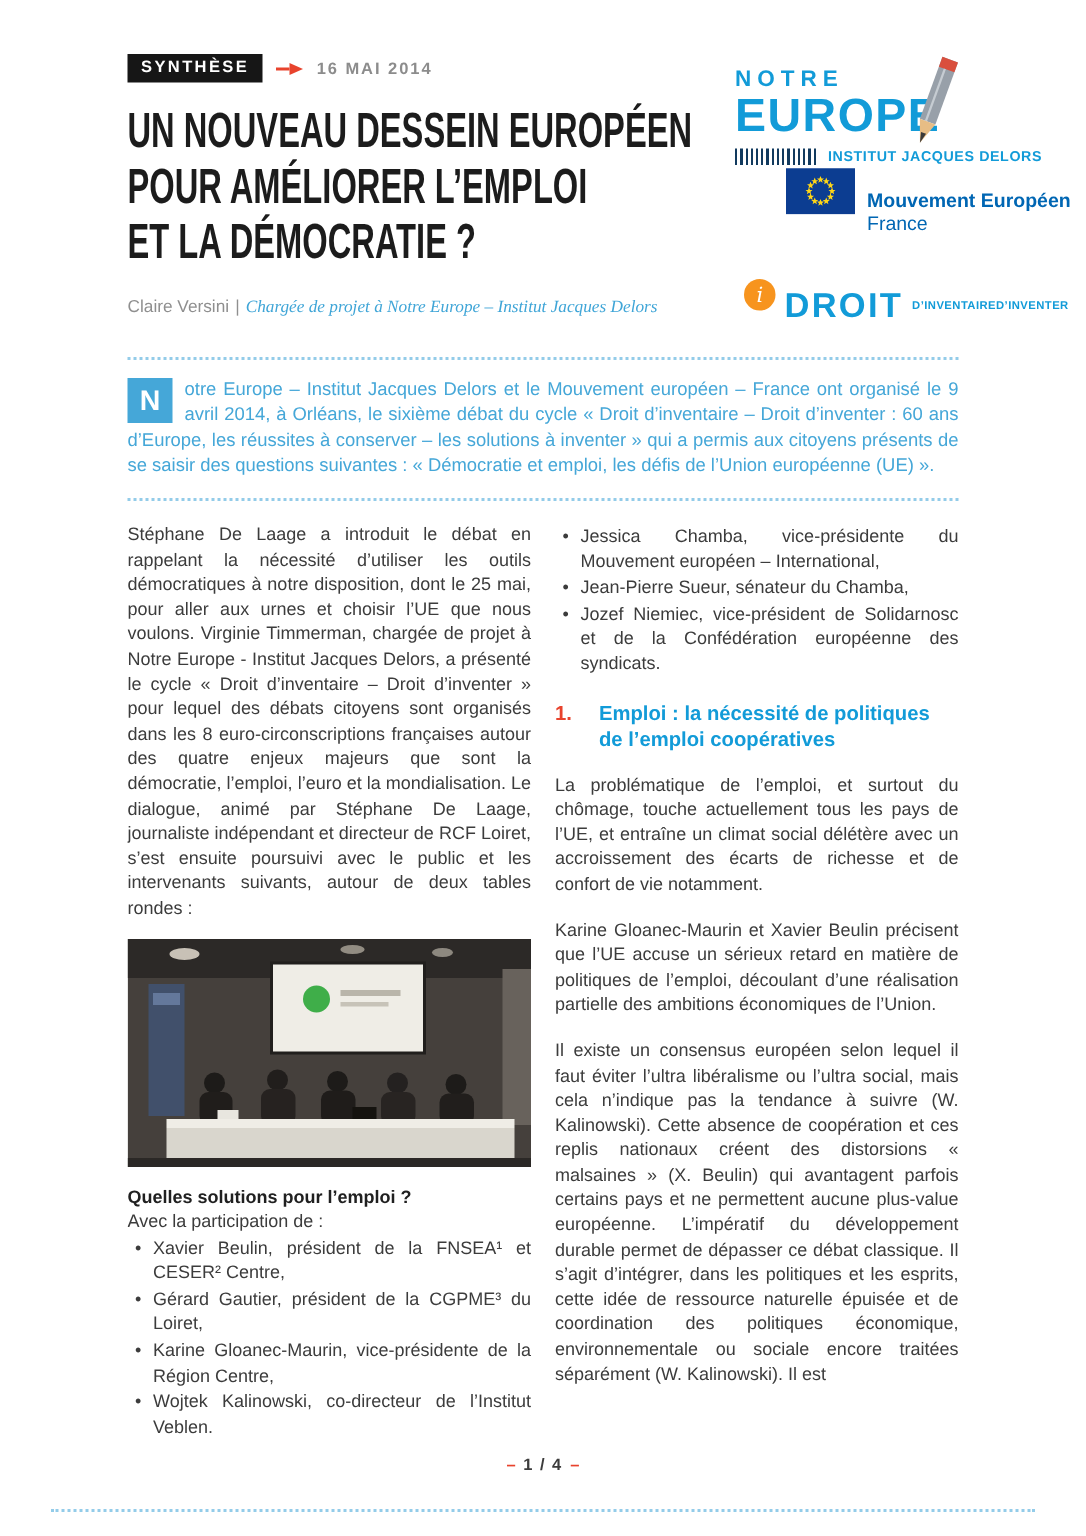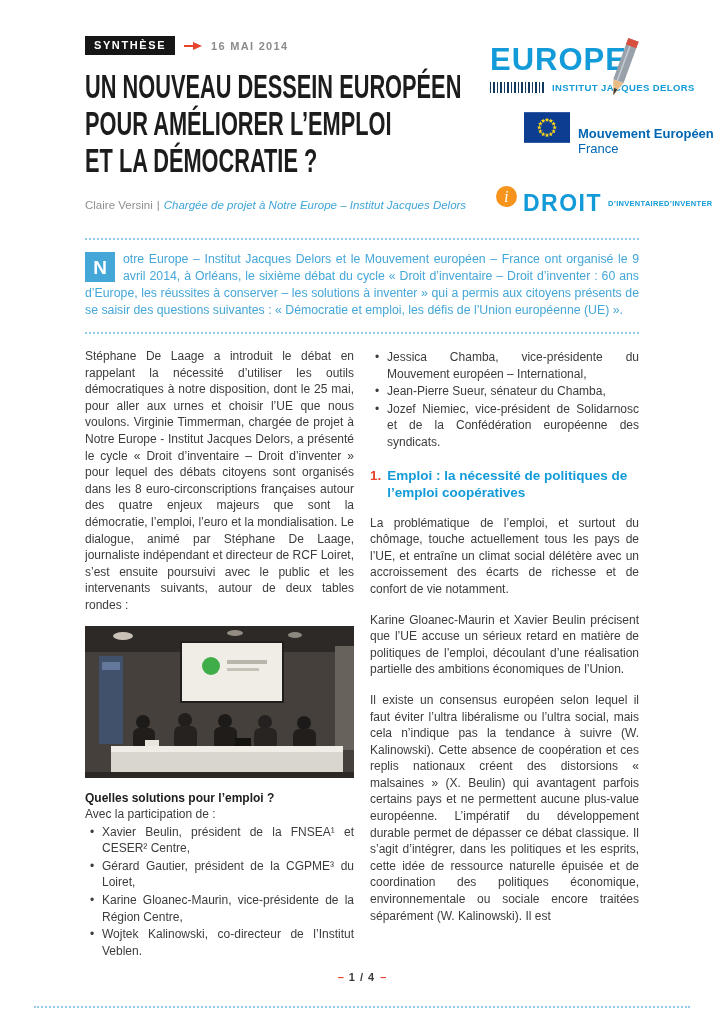--- a/index.html
+++ b/index.html
@@ -8,21 +8,21 @@
 
   
   .badge-row { position:absolute; top:36px; left:85px; display:flex; align-items:center; gap:9px; }
   .badge { background:#161616; color:#fff; font-size:11px; font-weight:bold; letter-spacing:1.6px; padding:3px 9px 4px; }
   .date { color:#8c8c8c; font-size:11px; font-weight:bold; letter-spacing:1.3px; }
   .title { position:absolute; top:68px; left:85px; width:430px; color:#1c1c1c; font-weight:bold; }
   .title span { display:block; font-size:33px; line-height:37px; transform:scaleX(0.66); transform-origin:left center; white-space:nowrap; }
   .author { position:absolute; top:199px; left:85px; font-size:11.5px; }
   .author-name { color:#8f8f8f; font-weight:normal; }
   .sep { color:#8f8f8f; margin:0 4px; }
-  .author-role { color:#3fa5d7; font-style:italic; }
+  .author-role { color:#3fa5d7; font-style:italic;font-family:Liberation Serif, serif; }
 
   
   .logo-ne { position:absolute; top:44px; left:490px; width:210px; }
   .ne-notre { display:block; font-size:15px; font-weight:bold; color:#129bd8; letter-spacing:4px; }
   .ne-europe { display:block; font-size:31px; font-weight:bold; color:#129bd8; letter-spacing:1px; line-height:31px; }
   .ne-pencil { position:absolute; top:-10px; left:116px; }
   .ne-row { display:flex; align-items:flex-end; gap:6px; margin-top:7px; }
   .ne-barcode { width:56px; height:11px; background:repeating-linear-gradient(90deg,#123a5e 0 1.5px, transparent 1.5px 3.5px); }
   .ne-institut { font-size:9.5px; font-weight:bold; color:#129bd8; letter-spacing:0.4px; white-space:nowrap; }
 
@@ -53,21 +53,21 @@
   .col-right .body-p { margin-bottom:14px; }
   .photo { display:block; width:100%; height:152px; margin:12px 0; }
   .qhead { font-size:12px; line-height:16.6px; font-weight:bold; color:#202020; margin-top:2px; }
   .plain { font-size:12px; line-height:16.6px; }
   .bullets { margin:1px 0 10px; }
   .bullet-item { display:flex; margin:1px 0; }
   .b { width:17px; padding-left:5px; font-size:12px; line-height:16.6px; }
   .bt { flex:1; font-size:12px; line-height:16.6px; text-align:justify; }
   .section-heading { display:flex; gap:6px; margin:16px 0 13px; }
   .num { color:#e8432d; font-weight:bold; font-size:13.5px; line-height:17.5px; }
-  .stitle { color:#129bd8; font-weight:bold; font-size:13.5px; line-height:17.5px; }
+  .stitle { color:#129bd8; font-weight:bold; font-size:13.5px; line-height:17.5px;margin-left:12px; }
 
   
   .footer-page { position:absolute; top:971px; left:0; width:724px; text-align:center; font-size:11px; font-weight:bold; }
   .fdash { color:#e8432d; margin:0 5px; }
   .fnum { color:#3c3c3c; letter-spacing:1px; }
   .footer-rule { position:absolute; top:1006px; left:34px; right:34px; border-top:2px dotted #93cce9; }
 </style>
 </head>
 <body>
 
@@ -86,20 +86,21 @@
     <span>UN NOUVEAU DESSEIN EUROPÉEN</span>
     <span>POUR AMÉLIORER L’EMPLOI</span>
     <span>ET LA DÉMOCRATIE ?</span>
   </h1>
 
   <div class="author">
     <span class="author-name">Claire Versini</span><span class="sep">|</span><span class="author-role">Chargée de projet à Notre Europe – Institut Jacques Delors</span>
   </div>
 
   <div class="logo-ne">
+    <span class="ne-notre">NOTRE</span>
     <span class="ne-europe">EUROPE</span>
     <svg class="ne-pencil" width="34" height="72" viewBox="0 0 34 72">
       <g transform="rotate(20 17 36)">
         <rect x="11" y="4" width="11" height="44" fill="#98a0a9"></rect>
         <rect x="11" y="4" width="11" height="7" fill="#d94f3d"></rect>
         <rect x="14.5" y="11" width="1.5" height="37" fill="#c6ccd2"></rect>
         <polygon points="11,48 22,48 16.5,63" fill="#e7bd85"></polygon>
         <polygon points="14.7,56 18.3,56 16.5,63" fill="#3a3a3a"></polygon>
       </g>
     </svg>

